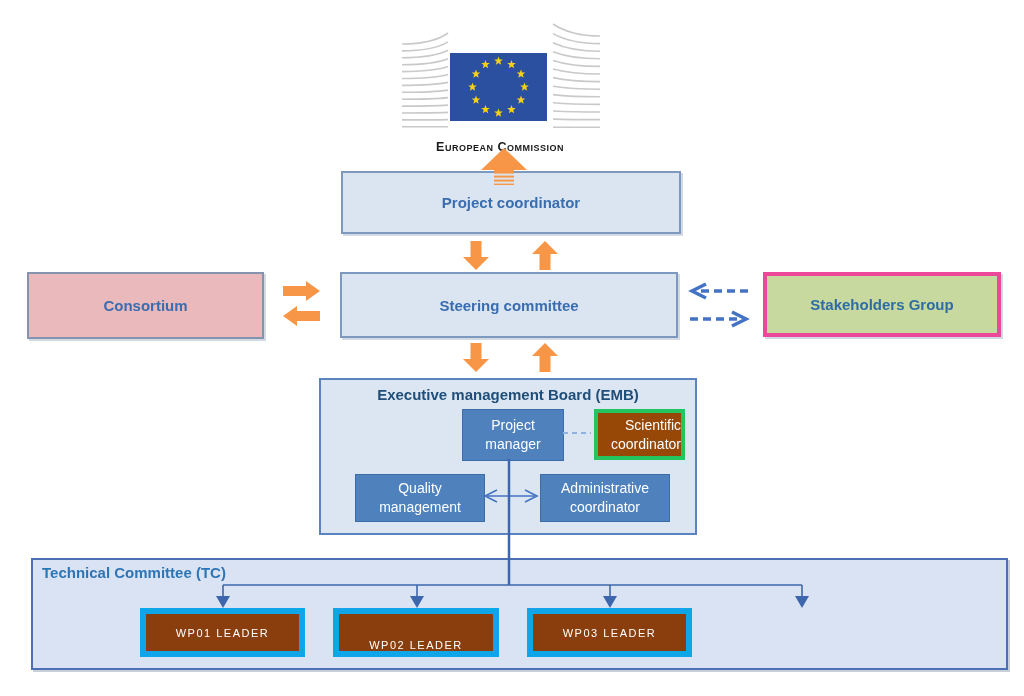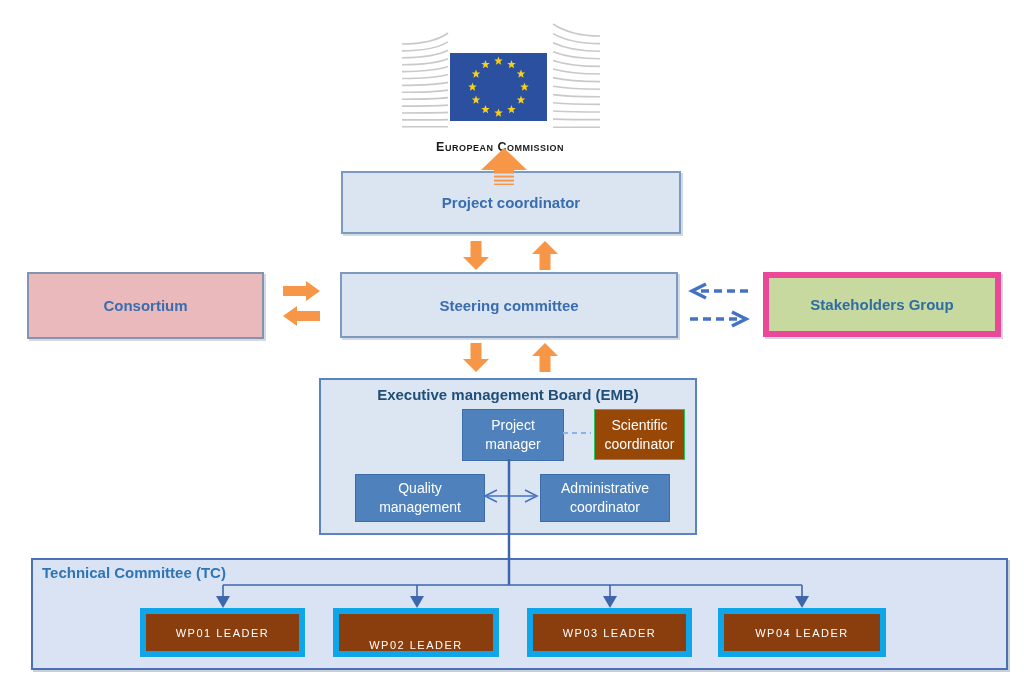--- a/index.html
+++ b/index.html
@@ -9,36 +9,36 @@
   }
   .abs{position:absolute;}
   
   .big-box{
     position:absolute;display:flex;align-items:center;justify-content:center;
     font-weight:bold;font-size:15px;box-sizing:border-box;
     box-shadow:2px 2px 0 rgba(130,148,175,.35);
   }
   .lightblue{background:#dbe5f1;border:2px solid #7e99bf;color:#3a6db0;}
   .pink{background:#e9b9bb;border:2px solid #8494ae;color:#3a6db0;}
-  .green{background:#c8d9a0;border:6px solid #ec4899;color:#2e6da4;}
+  .green{background:#c8d9a0;border:4px solid #ec4899;color:#2e6da4;}
   
   #emb-box{
     position:absolute;left:319px;top:378px;width:378px;height:157px;box-sizing:border-box;
     background:#dce6f2;border:2px solid #5b83c0;padding-left:12px;
   }
   #emb-title{
     position:absolute;left:0;top:6px;width:100%;text-align:center;
     font-weight:bold;font-size:15px;color:#1f4e79;
   }
   .node{
     position:absolute;display:flex;align-items:center;justify-content:center;text-align:center;
     color:#ffffff;font-size:14px;line-height:1.35;box-sizing:border-box;
   }
   .blue-node{background:#4f81bd;border:1px solid #3d6da8;}
-  .brown-node{background:#974806;border:1px solid #22c55e;}
+  .brown-node{background:#974806;border:4px solid #22c55e;text-align:right;}
   
   #tc-box{
     position:absolute;left:31px;top:558px;width:977px;height:112px;box-sizing:border-box;
     background:#dae3f3;border:2px solid #4d6fb4;
     box-shadow:2px 2px 0 rgba(130,148,175,.45);
   }
   #tc-title{
     position:absolute;left:9px;top:4px;font-weight:bold;font-size:15px;color:#2e75b6;
   }
   .wp-box{
@@ -152,23 +152,20 @@
   </div>
   <div class="wp-box" style="left:140px;width:165px;">
     <span>WP01 LEADER</span>
   </div>
   <div class="wp-box" style="left:333px;width:166px;align-items:flex-end;">
     <span>WP02 LEADER</span>
   </div>
   <div class="wp-box" style="left:527px;width:165px;">
     <span>WP03 LEADER</span>
   </div>
-  <div class="wp-box" style="left:718px;width:168px;">
-    <span>WP04 LEADER</span>
-  </div>
 
   <svg id="overlay" width="1024" height="696" viewBox="0 0 1024 696">
 
     <g fill="#f79646">
       <polygon points="504,148 527,170 481,170"></polygon>
       <rect x="494" y="168" width="20" height="17"></rect>
       <rect x="494" y="173.6" width="20" height="2" fill="#dbe5f1"></rect>
       <rect x="494" y="177.6" width="20" height="2" fill="#dbe5f1"></rect>
       <rect x="494" y="181.6" width="20" height="2" fill="#dbe5f1"></rect>
     </g>

